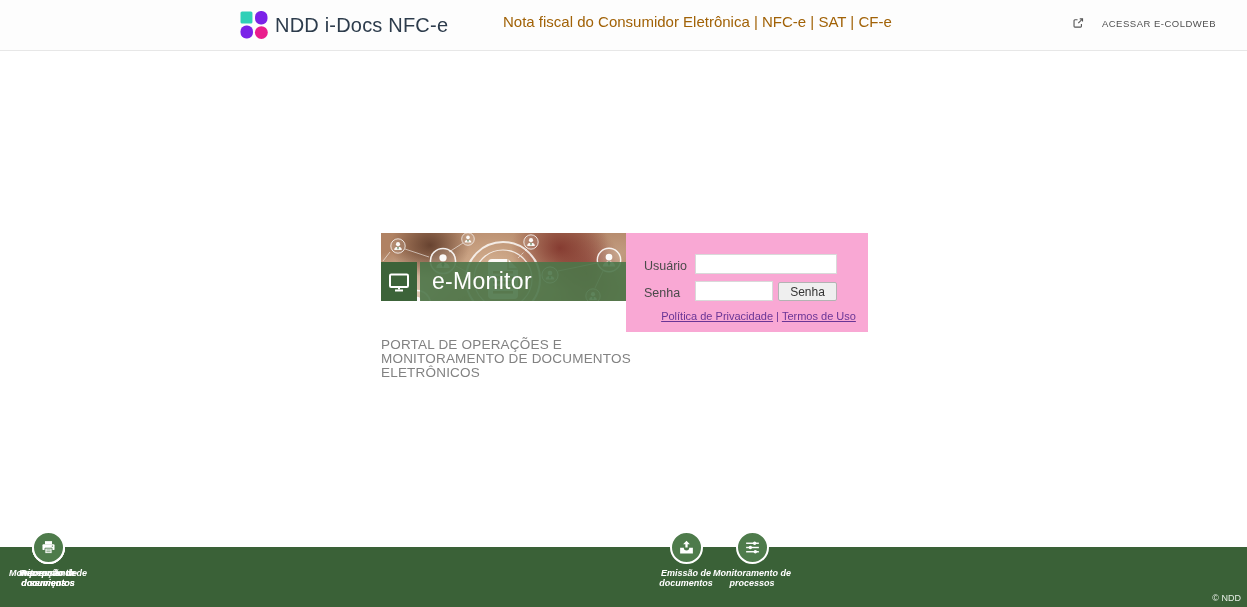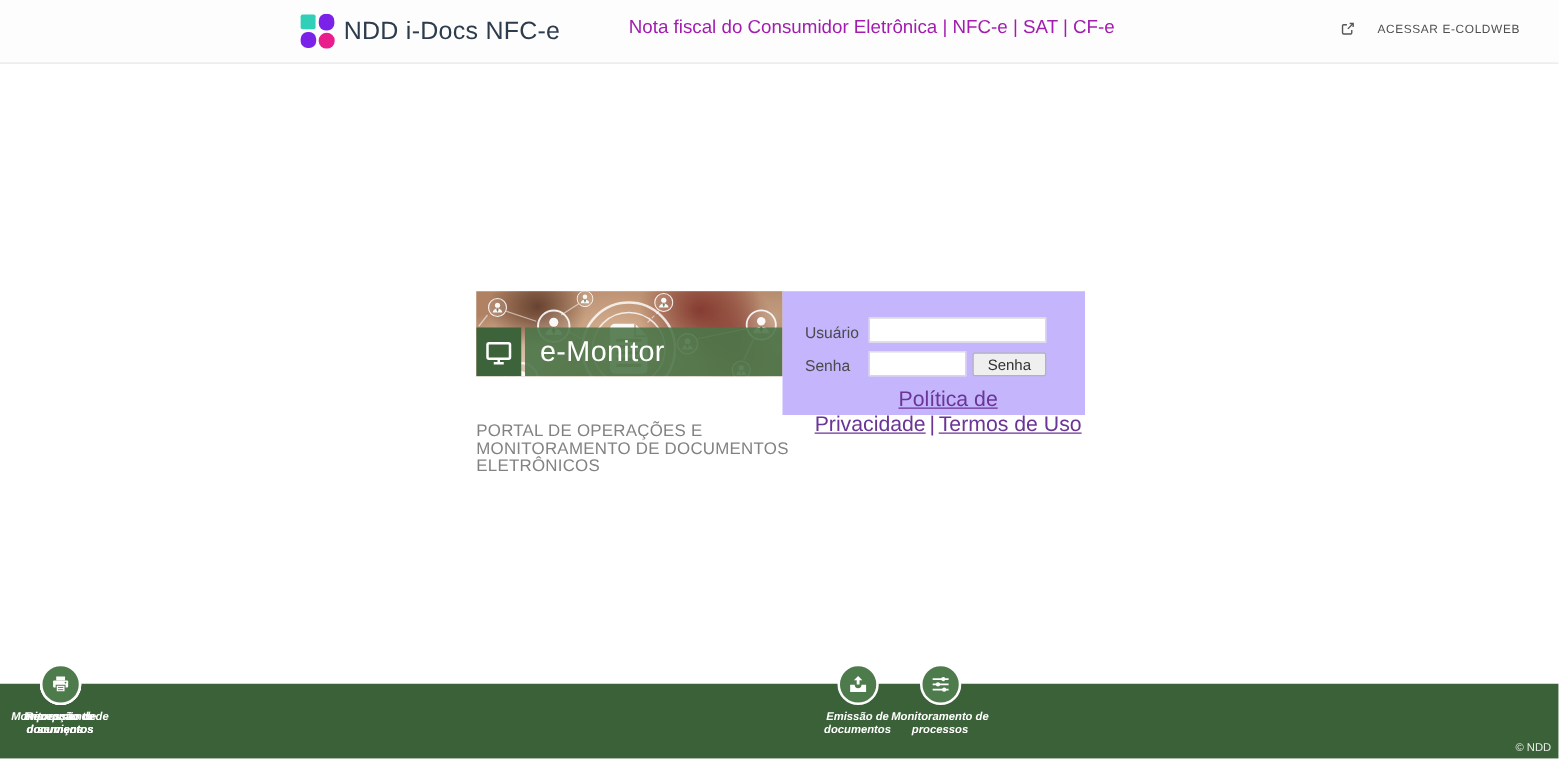--- a/index.html
+++ b/index.html
@@ -6,21 +6,21 @@
   html,body { width:1247px; height:607px; }
   body { font-family: "Liberation Sans", sans-serif; background:#ffffff; }
   .page { position:relative; width:1247px; height:607px; background:#ffffff; overflow:hidden; }
 
   
   .top-header { position:absolute; top:0; left:0; width:100%; height:51px;
     background:#fdfdfd; border-bottom:1px solid #e7e7e7; }
   .logo-group { position:absolute; left:240px; top:11px; display:flex; align-items:center; gap:7px; cursor:pointer; }
   .logo-mark { width:28px; height:28px; display:block; }
   .logo-title { font-size:20px; color:#2d3c4c; letter-spacing:.2px;text-align:center; }
-  .header-subtitle { position:absolute; left:503px; top:13px; font-size:15px; color:#a21caf; }
+  .header-subtitle { position:absolute; left:503px; top:13px; font-size:15px; color:#a16207; }
   .access-link { position:absolute; right:31px; top:17px; display:flex; align-items:center; gap:18px;
     font-size:9.5px; letter-spacing:.5px; color:#4f4f4f; cursor:pointer; text-transform:uppercase; }
   .access-link svg { display:block; }
 
   
   .login-wrap { position:absolute; left:381px; top:233px; width:487px; }
   .login-cols { display:flex; align-items:flex-start; }
 
   .banner { position:relative; width:245px; height:68px; overflow:hidden; flex:0 0 245px;
     background-color:#b08263;
@@ -32,31 +32,31 @@
       radial-gradient(110px 80px at 45% 60%, rgba(222,189,158,.9), rgba(222,189,158,0) 75%),
       radial-gradient(60px 45px at 97% 30%, rgba(196,160,132,.9), rgba(196,160,132,0) 75%); }
   .banner-net { position:absolute; inset:0; }
   .banner-band { position:absolute; left:0; right:0; bottom:0; height:39px; display:flex; }
   .band-square { width:36px; height:39px; background:#3c6339; display:flex; align-items:center; justify-content:center; }
   .band-rest { flex:1; margin-left:3px; background:rgba(76,118,73,.9); display:flex; align-items:center; }
   .band-title { color:#ffffff; font-size:23px; font-weight:300; padding-left:12px; letter-spacing:.3px; }
 
   .caption { margin-top:6px; width:252px; font-size:13.5px; line-height:1.05; color:#828282; letter-spacing:.2px; }
 
-  .form-box { position:relative; width:242px; height:99px; background:#c4b5fd; flex:0 0 242px; }
+  .form-box { position:relative; width:242px; height:99px; background:#f9a8d4; flex:0 0 242px; }
   .form-label { position:absolute; font-size:12.5px; color:#4a4a4a; }
   .lbl-user { left:18px; top:26px; }
   .lbl-pass { left:18px; top:53px; }
   .inp { position:absolute; background:#ffffff; border:1px solid #d9d9d9; font-size:12px; color:#333; padding:0 5px; outline:none; }
   .inp-user { left:69px; top:21px; width:142px; height:20px; }
   .inp-pass { left:69px; top:48px; width:78px; height:20px; }
   .btn-entrar { position:absolute; left:152px; top:49px; width:59px; height:19px;
     background:#efefef; border:1px solid #b3b3b3; border-radius:2px; font-size:12px; color:#333;
     font-family:"Liberation Sans",sans-serif; cursor:pointer; }
-  .links-row { position:absolute; left:0; top:77px; width:100%; text-align:center; font-size:17px;padding-left:23px; }
+  .links-row { position:absolute; left:0; top:77px; width:100%; text-align:center; font-size:11px;padding-left:23px; }
   .plink { color:#6a3596; text-decoration:underline; cursor:pointer; }
   .lsep { color:#6a3596; margin:0 3px; }
 
   
   .footer { position:absolute; left:0; bottom:0; width:100%; height:60px; background:#3a6137; }
   .f-item { position:absolute; top:531px; width:96px; text-align:center; cursor:pointer; }
   .f-item:nth-of-type(1){ left:439px; }
   .f-item:nth-of-type(2){ left:505px; }
   .f-item:nth-of-type(3){ left:572px; }
   .f-item:nth-of-type(4){ left:638px; }

